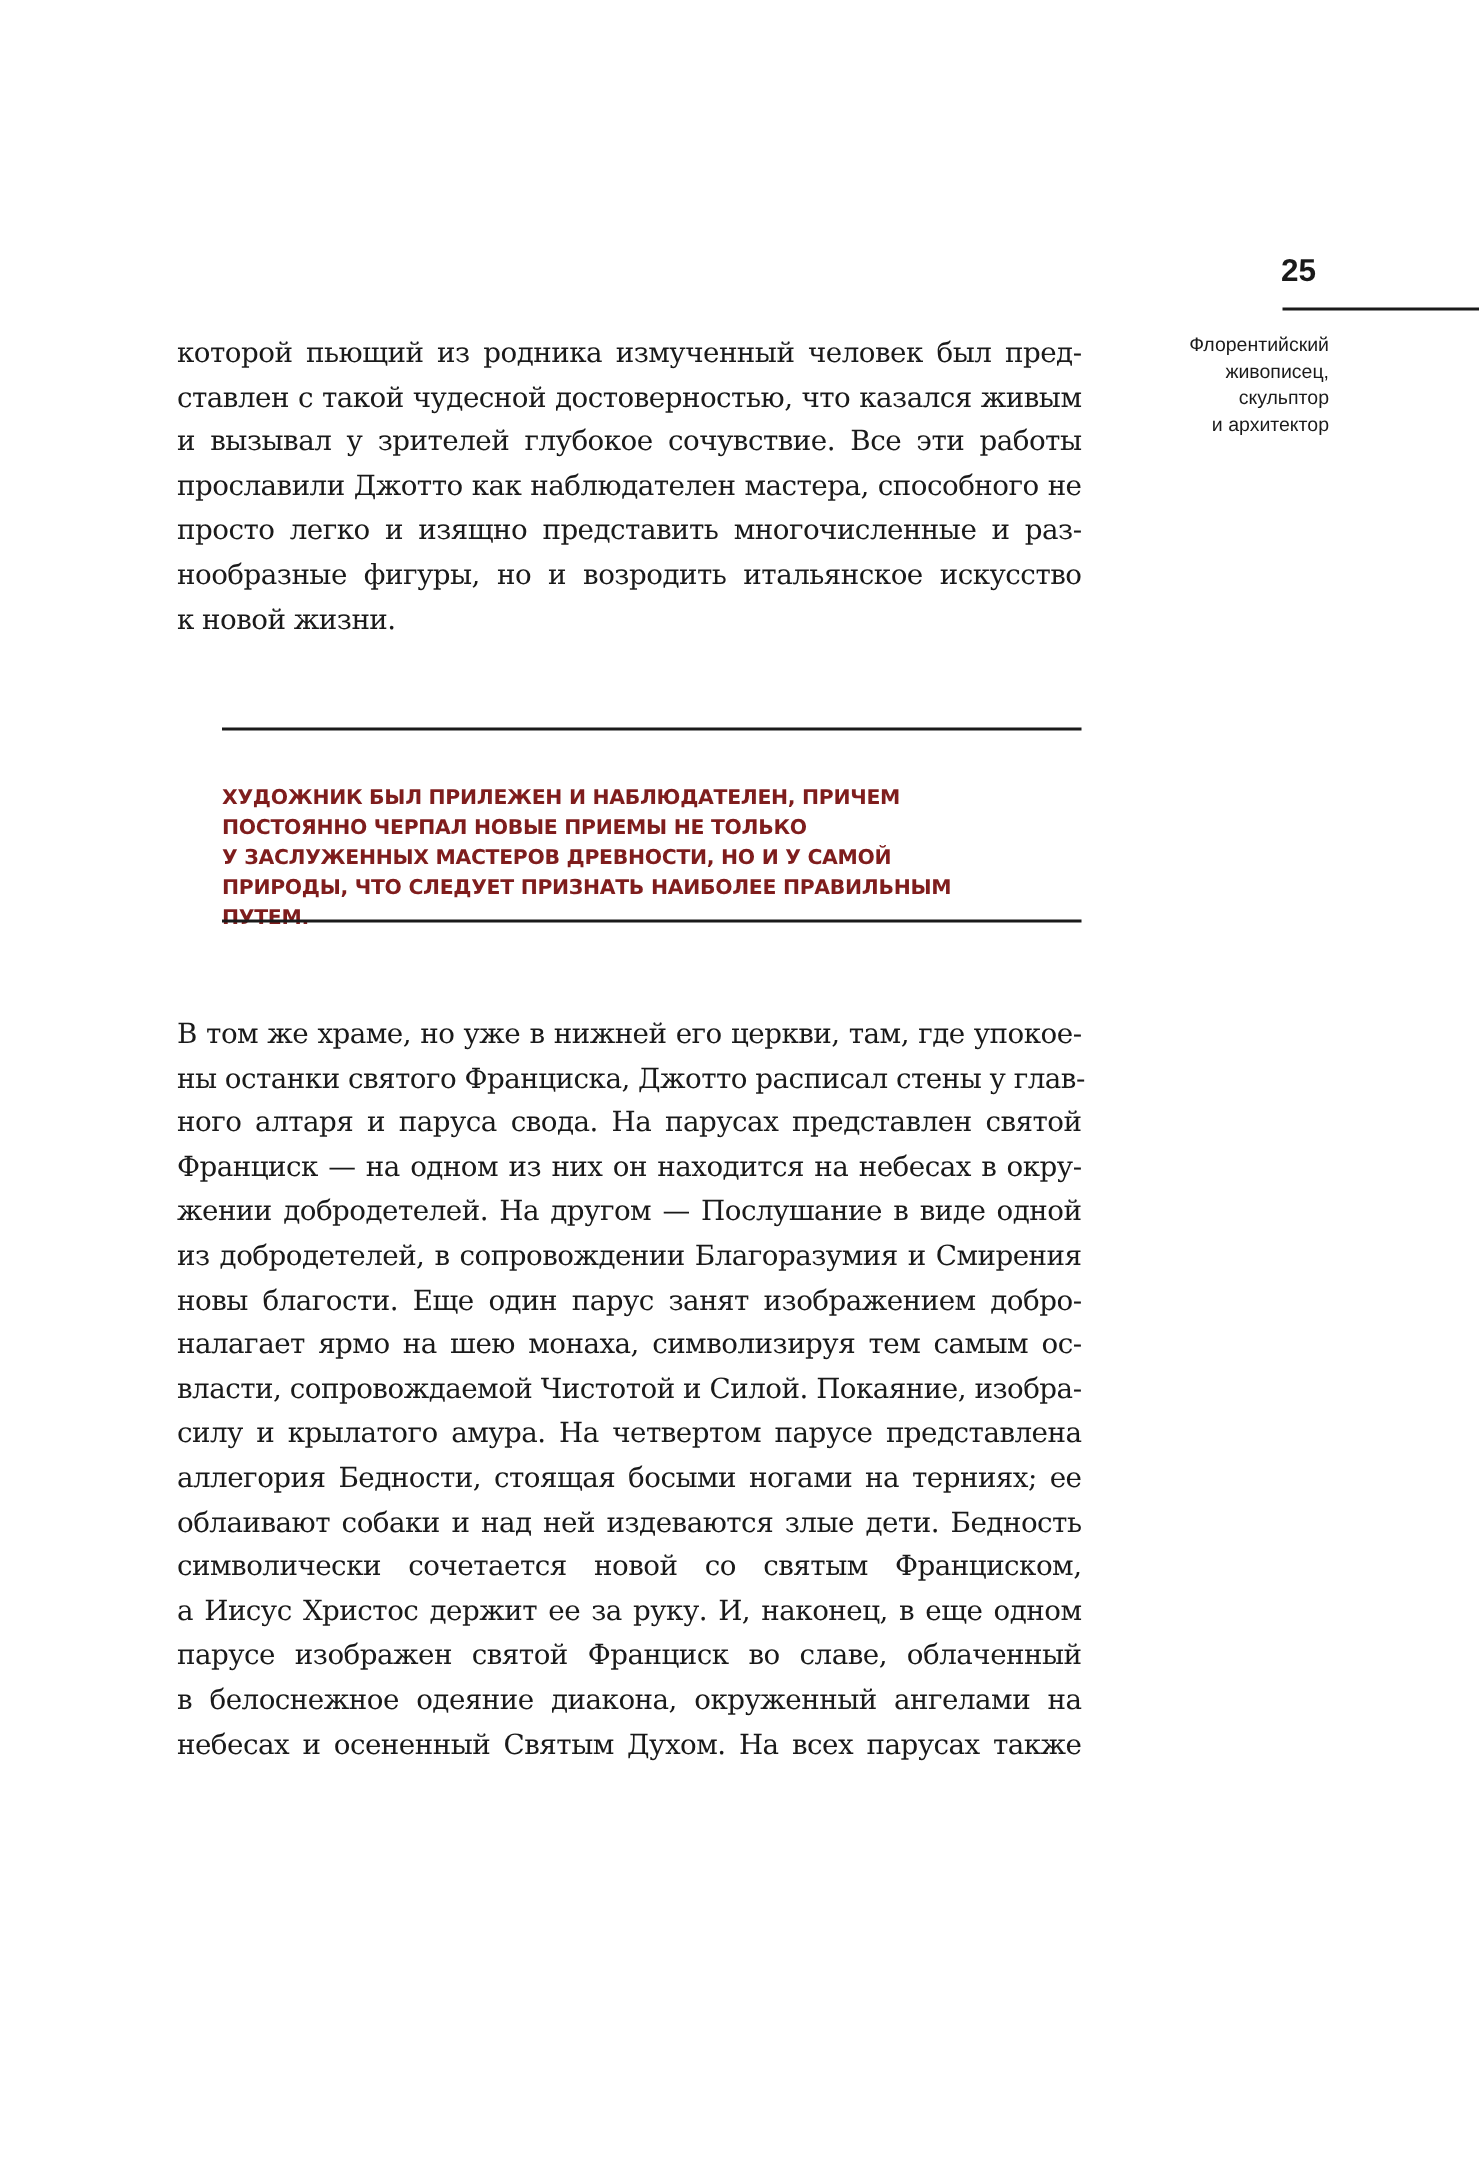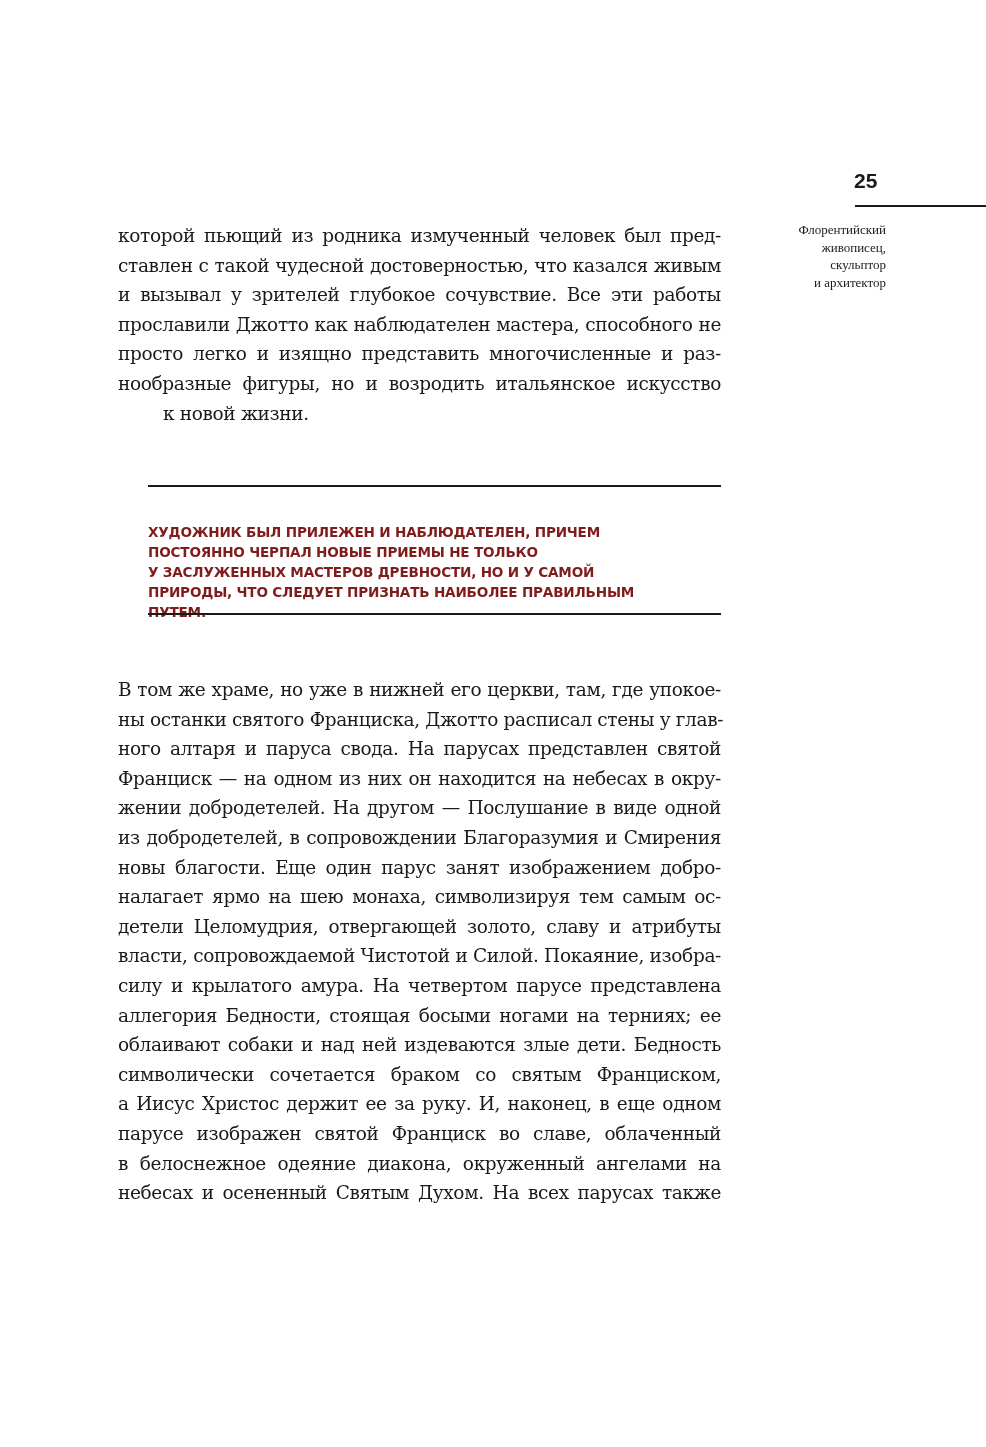--- a/index.html
+++ b/index.html
@@ -36,42 +36,41 @@
       position: absolute;
       right: 100px;
       top: 221px;
       width: 180px;
       text-align: right;
       font-family: "Liberation Sans", sans-serif;
       font-size: 13px;
       line-height: 17.5px;
       color: #1a1a1a;
     }
-    .running-head span { display: block; font-family: Liberation Serif, serif; }
+    .running-head span { display: block; }
 
     .body-block {
       position: absolute;
       left: 118px;
       width: 603px;
       font-family: "DejaVu Serif", serif;
       font-size: 18.5px;
       color: #1a1a1a;
     }
     .body-block .line {
       display: block;
       height: 29.6px;
       line-height: 29.6px;
       white-space: nowrap;
       text-align: justify;
       text-align-last: justify;
       letter-spacing: -0.35px;
     }
     .body-block .line.last {
       text-align-last: left;
-      margin-left: 45px;
     }
     #para1 { top: 221px; }
     #para2 { top: 675px; }
 
     .pullquote-rule {
       position: absolute;
       left: 148px;
       width: 573px;
       height: 2px;
       background: #1a1a1a;
@@ -130,23 +129,22 @@
 
 <div class="body-block" id="para2">
   <span class="line">В том же храме, но уже в нижней его церкви, там, где упокое-</span>
   <span class="line">ны останки святого Франциска, Джотто расписал стены у глав-</span>
   <span class="line">ного алтаря и паруса свода. На парусах представлен святой</span>
   <span class="line">Франциск — на одном из них он находится на небесах в окру-</span>
   <span class="line">жении добродетелей. На другом — Послушание в виде одной</span>
   <span class="line">из добродетелей, в сопровождении Благоразумия и Смирения</span>
   <span class="line">новы благости. Еще один парус занят изображением добро-</span>
   <span class="line">налагает ярмо на шею монаха, символизируя тем самым ос-</span>
-  <span class="line">детели Целомудрия, отвергающей золото, славу и атрибуты</span>
   <span class="line">власти, сопровождаемой Чистотой и Силой. Покаяние, изобра-</span>
   <span class="line">силу и крылатого амура. На четвертом парусе представлена</span>
   <span class="line">аллегория Бедности, стоящая босыми ногами на терниях; ее</span>
   <span class="line">облаивают собаки и над ней издеваются злые дети. Бедность</span>
-  <span class="line">символически сочетается браком со святым Франциском,</span>
+  <span class="line">символически сочетается новой со святым Франциском,</span>
   <span class="line">а Иисус Христос держит ее за руку. И, наконец, в еще одном</span>
   <span class="line">парусе изображен святой Франциск во славе, облаченный</span>
   <span class="line">в белоснежное одеяние диакона, окруженный ангелами на</span>
   <span class="line">небесах и осененный Святым Духом. На всех парусах также</span>
 </div>
 
 </body></html>

